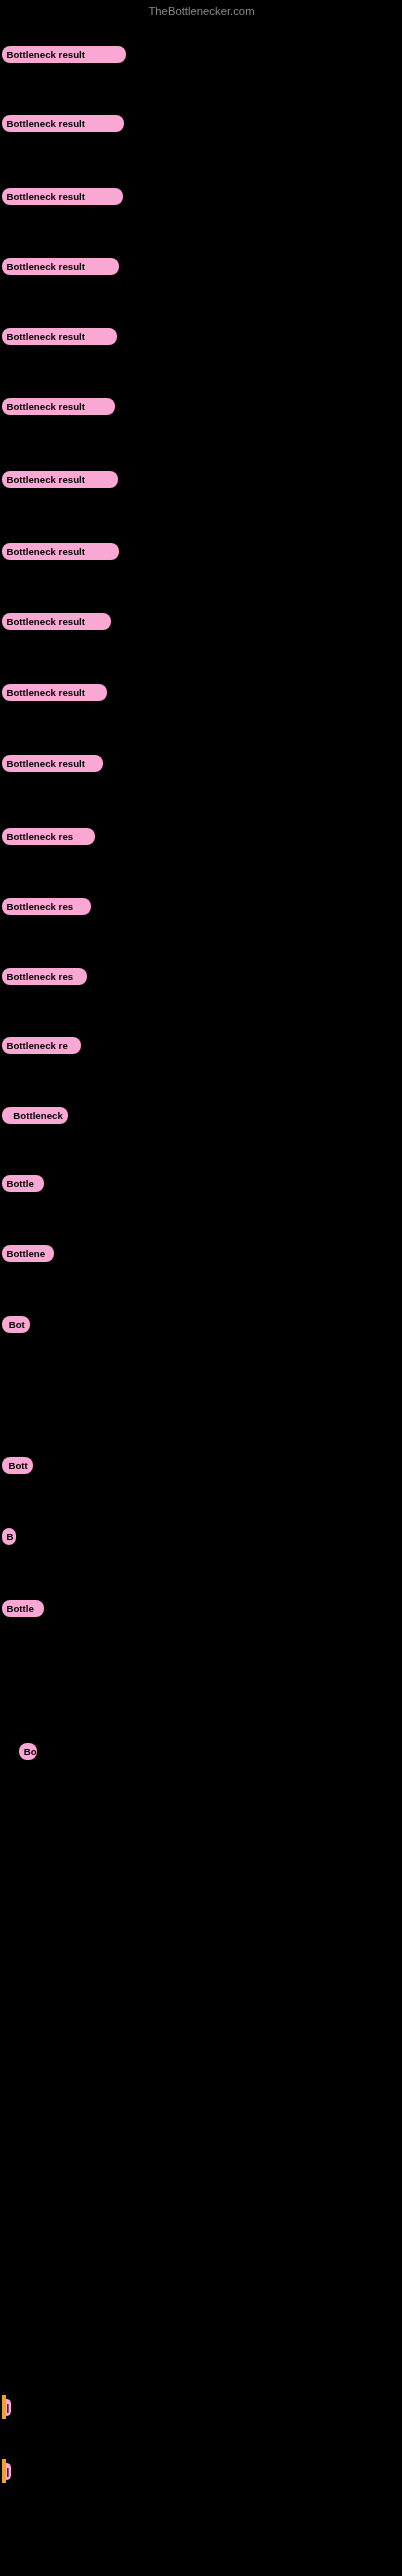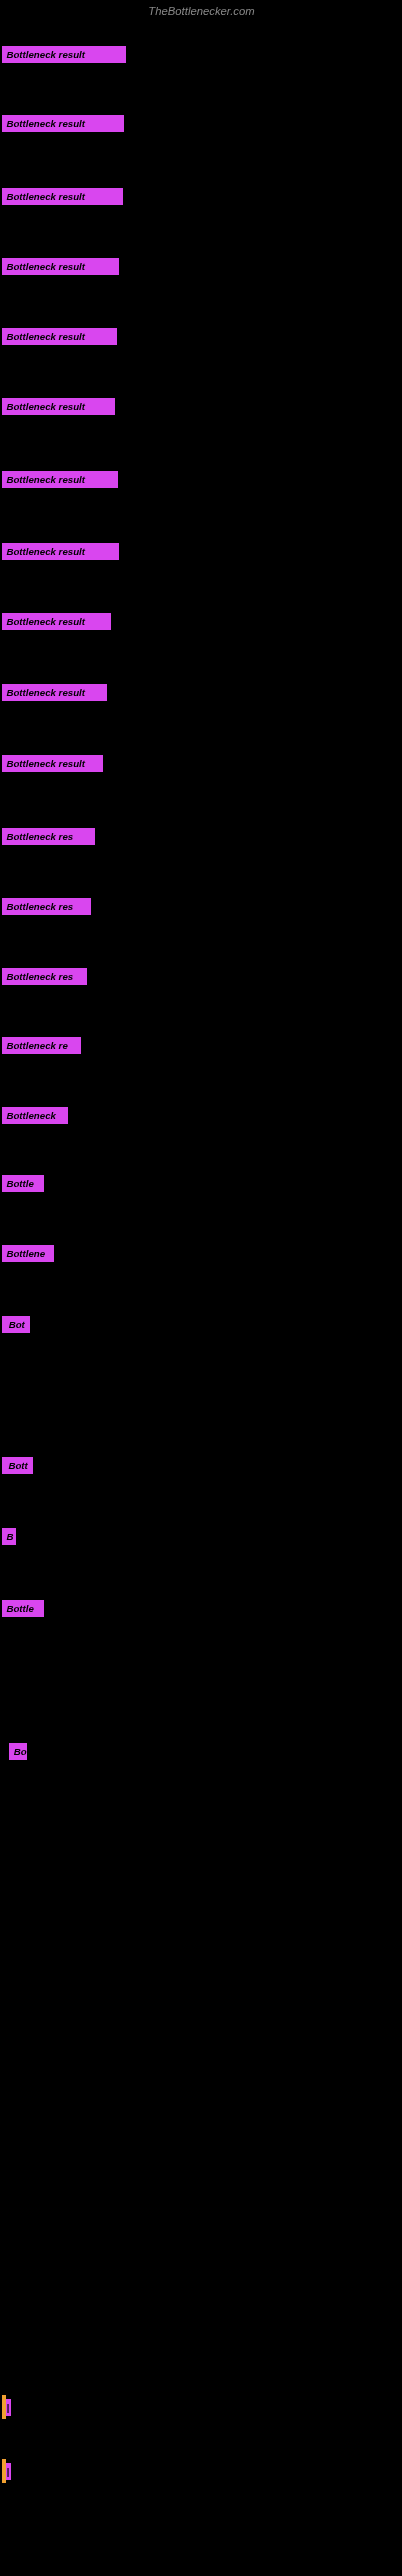--- a/index.html
+++ b/index.html
@@ -1,46 +1,46 @@
 <!DOCTYPE html>
 <html style="font-size:13px"><head>
   <meta charset="utf-8">
   <style>
     * {
       margin: 0;
       padding: 0;
       box-sizing: border-box;
-      font-style: italic;
     }
 
     body {
       width: 403px;
       min-height: 2576px;
       background-color: #000000;
       font-family: Arial, sans-serif;
       position: relative;
     }
 
     .site-title {
       text-align: center;
       color: #888888;
       font-size: 11.3px;
       padding: 4.8px 0;
       width: 100%;
     }
 
     .bottleneck-badge {
       display: inline-block;
-      background-color: #d946ef;
+      background-color: #f9a8d4;
       color: #000000;
       font-size: 9.7px;
       font-weight: bold;
       padding: 3.2px 4.8px;
       white-space: nowrap;
       overflow: hidden;
+      border-radius: 8px;
     }
   </style>
 </head>
 <body>
 
 <div style="position:relative; width:403px; min-height:2576px; background:#000;">
 
   <div class="site-title">TheBottlenecker.com</div>
 
 <div style="position: absolute; top: 46px; left: 0px; padding-left: 1.6px;"><span class="bottleneck-badge" style="max-width: 124px; width: 124px;">Bottleneck result</span></div>
@@ -51,26 +51,26 @@
     <div style="position: absolute; top: 398px; left: 0px; padding-left: 1.6px;"><span class="bottleneck-badge" style="max-width: 113px; width: 113px;">Bottleneck result</span></div>
     <div style="position: absolute; top: 471px; left: 0px; padding-left: 1.6px;"><span class="bottleneck-badge" style="max-width: 116px; width: 116px;">Bottleneck result</span></div>
     <div style="position: absolute; top: 543px; left: 0px; padding-left: 1.6px;"><span class="bottleneck-badge" style="max-width: 117px; width: 117px;">Bottleneck result</span></div>
     <div style="position: absolute; top: 613px; left: 0px; padding-left: 1.6px;"><span class="bottleneck-badge" style="max-width: 109px; width: 109px;">Bottleneck result</span></div>
     <div style="position: absolute; top: 684px; left: 0px; padding-left: 1.6px;"><span class="bottleneck-badge" style="max-width: 105px; width: 105px;">Bottleneck result</span></div>
     <div style="position: absolute; top: 755px; left: 0px; padding-left: 1.6px;"><span class="bottleneck-badge" style="max-width: 101px; width: 101px;">Bottleneck result</span></div>
     <div style="position: absolute; top: 828px; left: 0px; padding-left: 1.6px;"><span class="bottleneck-badge" style="max-width: 93px; width: 93px;">Bottleneck res</span></div>
     <div style="position: absolute; top: 898px; left: 0px; padding-left: 1.6px;"><span class="bottleneck-badge" style="max-width: 89px; width: 89px;">Bottleneck res</span></div>
     <div style="position: absolute; top: 968px; left: 0px; padding-left: 1.6px;"><span class="bottleneck-badge" style="max-width: 85px; width: 85px;">Bottleneck res</span></div>
     <div style="position: absolute; top: 1037px; left: 0px; padding-left: 1.6px;"><span class="bottleneck-badge" style="max-width: 79px; width: 79px;">Bottleneck re</span></div>
-    <div style="position: absolute; top: 1107px; left: 0px; padding-left: 1.6px;"><span class="bottleneck-badge" style="max-width: 66px; width: 67px;">Bottleneck</span></div>
+    <div style="position: absolute; top: 1107px; left: 0px; padding-left: 1.6px;"><span class="bottleneck-badge" style="max-width: 66px; width: 67px; text-align: right;">Bottleneck</span></div>
     <div style="position: absolute; top: 1175px; left: 0px; padding-left: 1.6px;"><span class="bottleneck-badge" style="max-width: 42px; width: 42px;">Bottle</span></div>
     <div style="position: absolute; top: 1245px; left: 0px; padding-left: 1.6px;"><span class="bottleneck-badge" style="max-width: 52px; width: 52px;">Bottlene</span></div>
     <div style="position: absolute; top: 1316px; left: 0px; padding-left: 1.6px;"><span class="bottleneck-badge" style="max-width: 28px; width: 28px; text-align: right;">Bot</span></div>
     <div style="position: absolute; top: 1457px; left: 0px; padding-left: 1.6px; text-align: right;"><span class="bottleneck-badge" style="max-width: 31px; width: 31px;">Bott</span></div>
     <div style="position: absolute; top: 1528px; left: 0px; padding-left: 1.6px;"><span class="bottleneck-badge" style="max-width: 14.5px; width: 14.5px;">B</span></div>
     <div style="position: absolute; top: 1600px; left: 0px; padding-left: 1.6px;"><span class="bottleneck-badge" style="max-width: 42px; width: 42px;">Bottle</span></div>
-    <div style="position: absolute; top: 1743px; left: 0px; padding-left: 9px; text-align: center;"><span class="bottleneck-badge" style="max-width: 17.7px; width: 17.7px;">Bo</span></div>
+    <div style="position: absolute; top: 1743px; left: 10px; padding-left: 9px; text-align: center;"><span class="bottleneck-badge" style="max-width: 17.7px; width: 17.7px;">Bo</span></div>
     <div style="position: absolute; top: 2399px; left: 0px; padding-left: 1.6px;"><span class="bottleneck-badge" style="max-width: 8px; width: 8px;">|</span></div>
     <div style="position: absolute; top: 2463px; left: 0px; padding-left: 1.6px;"><span class="bottleneck-badge" style="max-width: 8px; width: 8px;">|</span></div>
     <div style="position: absolute; left: 2.4px; top: 2395px; width: 3.2px; height: 24px; background-color: rgb(240, 160, 48);"></div>
     <div style="position: absolute; left: 2.4px; top: 2459px; width: 3.2px; height: 24px; background-color: rgb(240, 160, 48);"></div>
   </div>
 
 
 </body></html>

